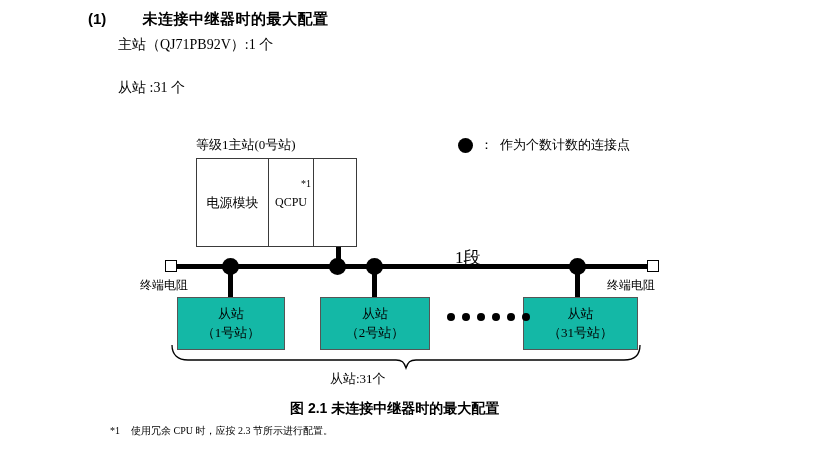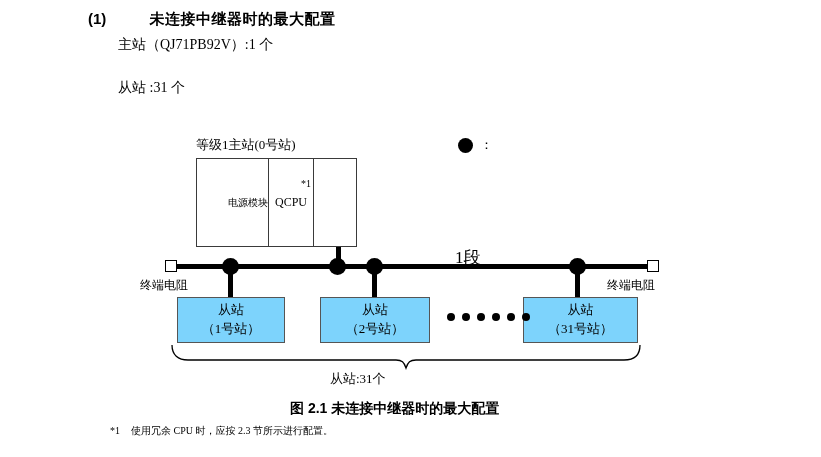--- a/index.html
+++ b/index.html
@@ -13,21 +13,21 @@
   }
   .abs{position:absolute;}
 
   
   #heading-number{
     left:88px;top:10px;
     font-family:"Liberation Sans","DejaVu Sans",sans-serif;
     font-size:15px;font-weight:bold;letter-spacing:0px;
   }
   #heading-title{
-    left:125px;top:10px;
+    left:118px;top:10px;
     font-family:"Liberation Sans","DejaVu Sans",sans-serif;
     font-size:15px;font-weight:bold;letter-spacing:0.5px;
   }
   .spec-line{
     left:118px;
     font-size:14px;
     font-family:"Liberation Serif","DejaVu Serif",serif;
     white-space:nowrap;
   }
   #spec-master{top:36px;}
@@ -55,21 +55,21 @@
     width:161px;height:89px;
     border:1px solid #3a3a3a;
     box-sizing:border-box;
     display:flex;
   }
   .master-cell{
     box-sizing:border-box;
     position:relative;
     display:flex;align-items:center;justify-content:center;
   }
-  #cell-power{width:72px;border-right:1px solid #3a3a3a;font-size:10px;justify-content:flex-end;}
+  #cell-power{width:72px;border-right:1px solid #3a3a3a;font-size:13px;}
   #cell-qcpu{width:45px;border-right:1px solid #3a3a3a;}
   #cell-pb92v{width:44px;}
   #qcpu-text{font-size:12px;font-family:"Liberation Serif","DejaVu Serif",serif;}
   #qcpu-note{
     position:absolute;top:20px;right:2px;
     font-size:10px;line-height:1;
   }
   #pb92v-text{
     font-size:11px;line-height:1.25;text-align:left;
     padding-left:3px;width:100%;
@@ -95,25 +95,25 @@
   .node-dot{
     width:17px;height:17px;border-radius:50%;
     background:#000;
   }
   .drop-line{width:5px;background:#000;}
 
   
   .slave-box{
     border:1px solid #555;
     box-sizing:border-box;
-    background:#7dd3fc;
+    background:#14b8a6;
     display:flex;flex-direction:column;
     align-items:center;justify-content:center;
     font-size:13px;line-height:1.45;
-    top:297px;height:46px;
+    top:297px;height:53px;
   }
   #slave-1{left:177px;width:108px;}
   #slave-2{left:320px;width:110px;}
   #slave-31{left:523px;width:115px;}
 
   #ellipsis{
     left:447px;top:313px;
     display:flex;gap:7px;align-items:center;
   }
   #ellipsis span{
@@ -142,20 +142,21 @@
 <div class="abs" id="heading-number">(1)</div>
 <div class="abs" id="heading-title">
   <span style="visibility:hidden">(1)&nbsp;</span><span>未连接中继器时的最大配置</span>
 </div>
 <div class="abs spec-line" id="spec-master">主站（QJ71PB92V）:1 个</div>
 <div class="abs spec-line" id="spec-slave">从站 :31 个</div>
 
 <div class="abs" id="legend">
   <span id="legend-dot"></span>
   <span id="legend-colon">：</span>
+  <span>作为个数计数的连接点</span>
 </div>
 
 <div class="abs" id="master-label">等级1主站(0号站)</div>
 
 <div class="abs" id="master-box">
   <div class="master-cell" id="cell-power">
     <span>电源模块</span>
   </div>
   <div class="master-cell" id="cell-qcpu">
     <span id="qcpu-text">QCPU</span>

